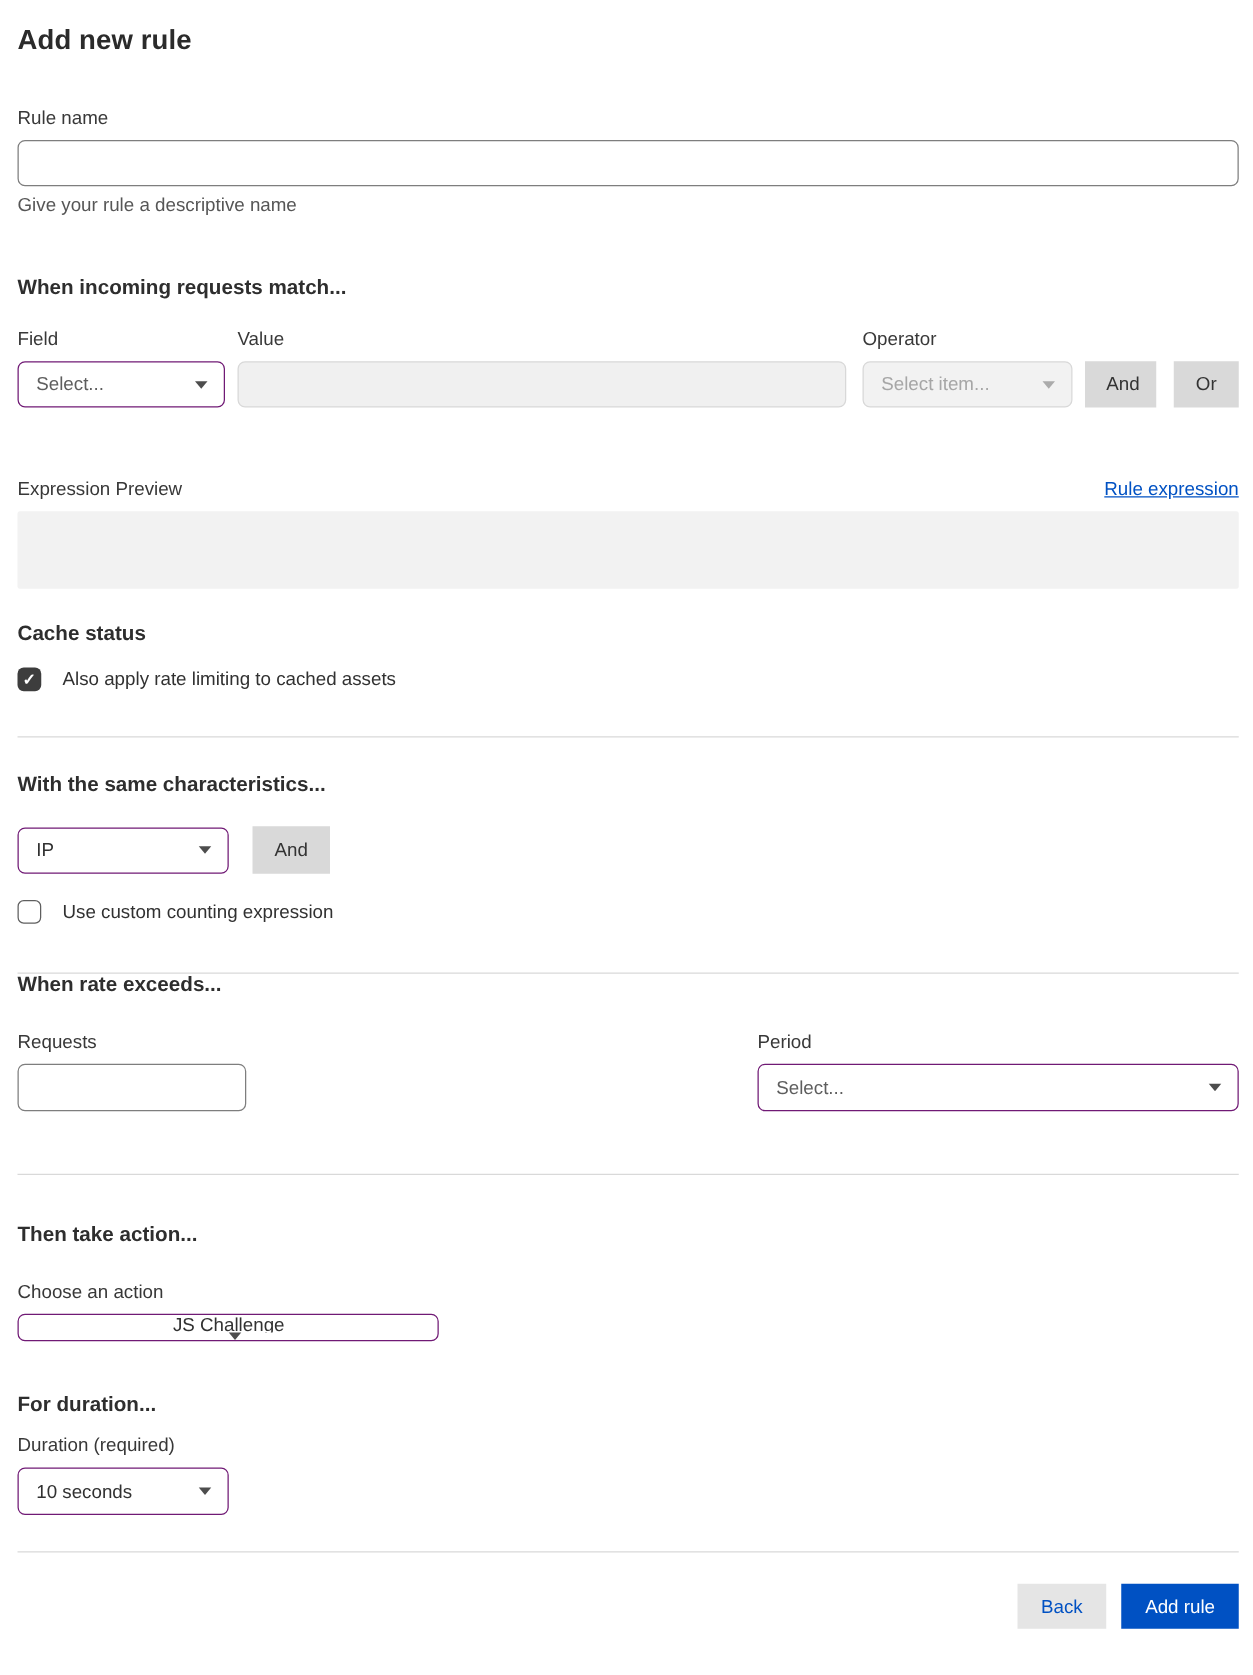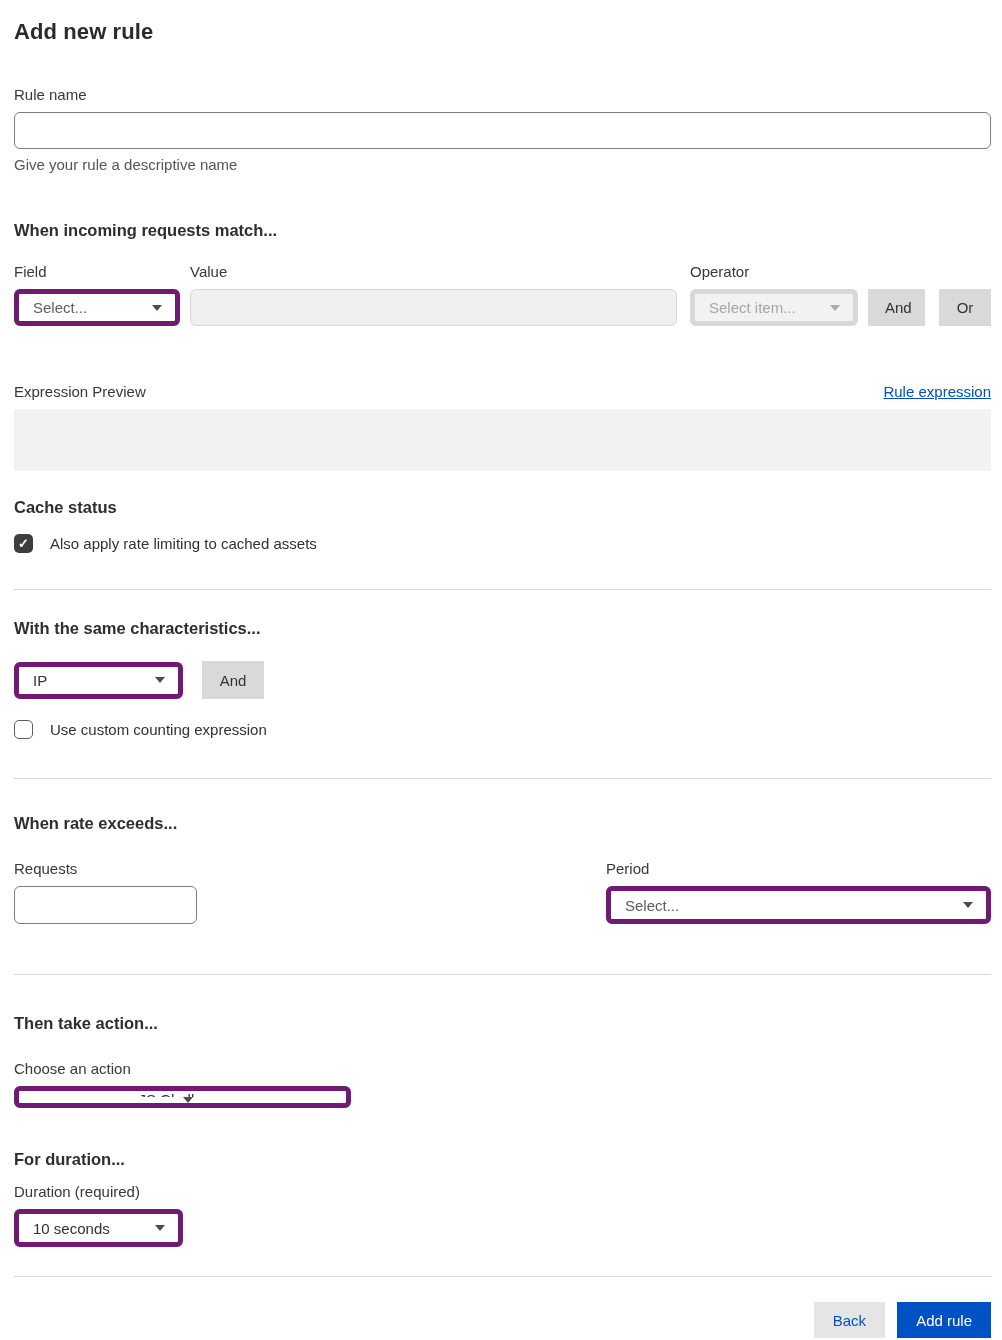--- a/index.html
+++ b/index.html
@@ -56,21 +56,21 @@
     padding: 0 12px;
     outline: none;
   }
   .text-input:disabled {
     background: #f0f0f0;
     border-color: #d8d8d8;
   }
 
   .select {
     height: 37px;
-    border: 5px solid #701a75;
+    border: 1px solid #701a75;
     border-radius: 6px;
     background: #fff;
     display: flex;
     align-items: center;
     justify-content: space-between;
     padding: 0 13px 0 14px;
     font-size: 15px;
     color: #5e5e5e;
     cursor: pointer;
     user-select: none;
@@ -209,21 +209,21 @@
 
   
   .mt-rulename { margin-top: 41px; }
   .mt-match-heading { margin-top: 48px; }
   .mt-cache-heading { margin-top: 27px; }
   .mt-cache-check { margin-top: 17px; }
   .mt-div1 { margin-top: 36px; }
   .mt-char-heading { margin-top: 29px; }
   .mt-char-check { margin-top: 21px; }
   .mt-div2 { margin-top: 39px; }
-  .mt-rate-heading { margin-top: 35px; }
+  .mt-rate-heading { }
   .mt-div3 { margin-top: 50px; }
   .mt-action-heading { margin-top: 39px; }
   .mt-action-label { margin-top: 27px; }
   .mt-duration-heading { margin-top: 42px; }
   .mt-duration-label { margin-top: 14px; }
   .mt-div4 { margin-top: 29px; }
 </style>
 </head>
 <body>
 

